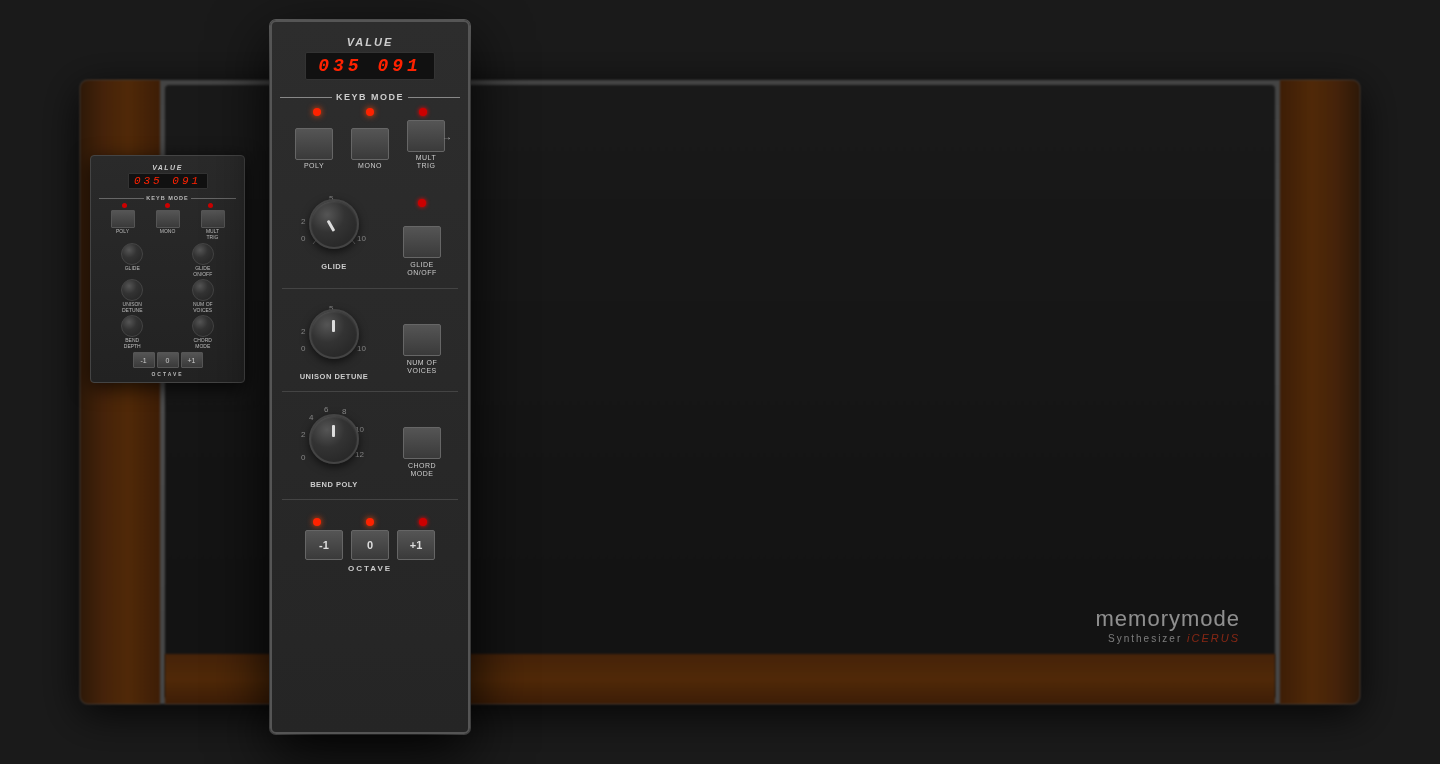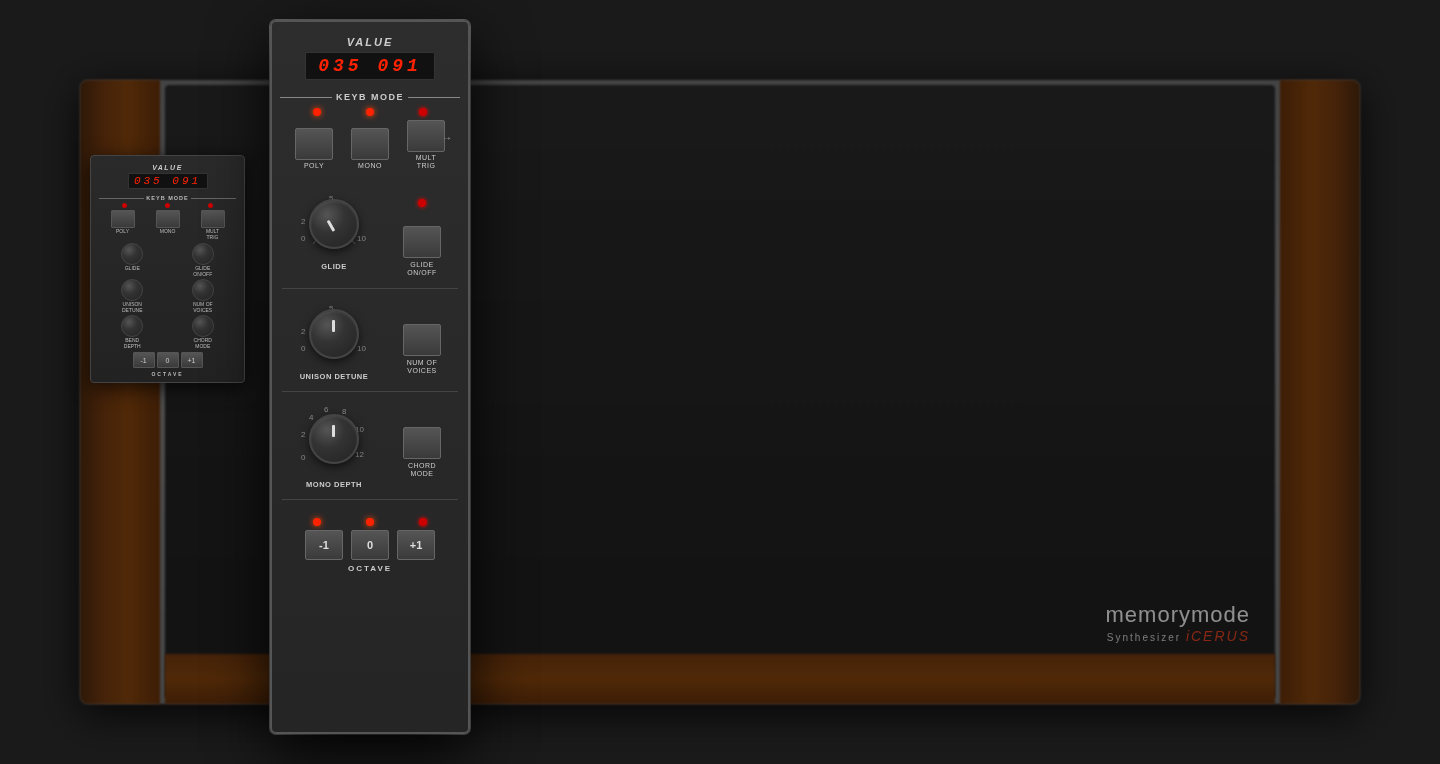--- a/index.html
+++ b/index.html
@@ -426,39 +426,39 @@
       align-items: center;
       justify-content: center;
       color: #ccc;
       font-size: 7px;
     }
 
     
     .logo-area {
       position: absolute;
       bottom: 120px;
-      right: 190px;
+      right: 200px;
       z-index: 4;
       filter: blur(0.5px) brightness(0.6);
     }
     .logo-text {
       color: #eee;
       font-size: 22px;
       font-weight: 300;
       letter-spacing: 1px;
     }
     .logo-sub {
       color: #ccc;
       font-size: 10px;
       text-align: right;
       letter-spacing: 2px;
     }
     .logo-brand {
       color: #e04020;
-      font-size: 14px;
+      font-size: 11px;
       font-style: italic;
       text-align: right;
     }
 
     
     .bg-section {
       position: absolute;
       filter: blur(2px) brightness(0.5);
     }
 
@@ -672,21 +672,21 @@
           <text x="56" y="30" fill="#888" font-size="8">10</text>
           <text x="56" y="55" fill="#888" font-size="8">12</text>
           <text x="2" y="35" fill="#888" font-size="8">2</text>
           <text x="10" y="18" fill="#888" font-size="8">4</text>
           <text x="43" y="12" fill="#888" font-size="8">8</text>
         </svg>
         <div class="knob" style="top:12px">
           <div class="knob-indicator" style="position:absolute;width:3px;height:12px;background:#ddd;top:20%;left:46%;transform-origin:bottom center;"></div>
         </div>
       </div>
-      <div class="knob-label">MONO DEPTH</div>
+      <div class="knob-label">BEND POLY</div>
     </div>
 
     <div style="display:flex;flex-direction:column;align-items:center;padding-top:10px">
       <div class="side-btn"></div>
       <div class="btn-label" style="margin-top:3px">CHORD<br>MODE</div>
     </div>
   </div>
 
   <div class="divider"></div>
 

